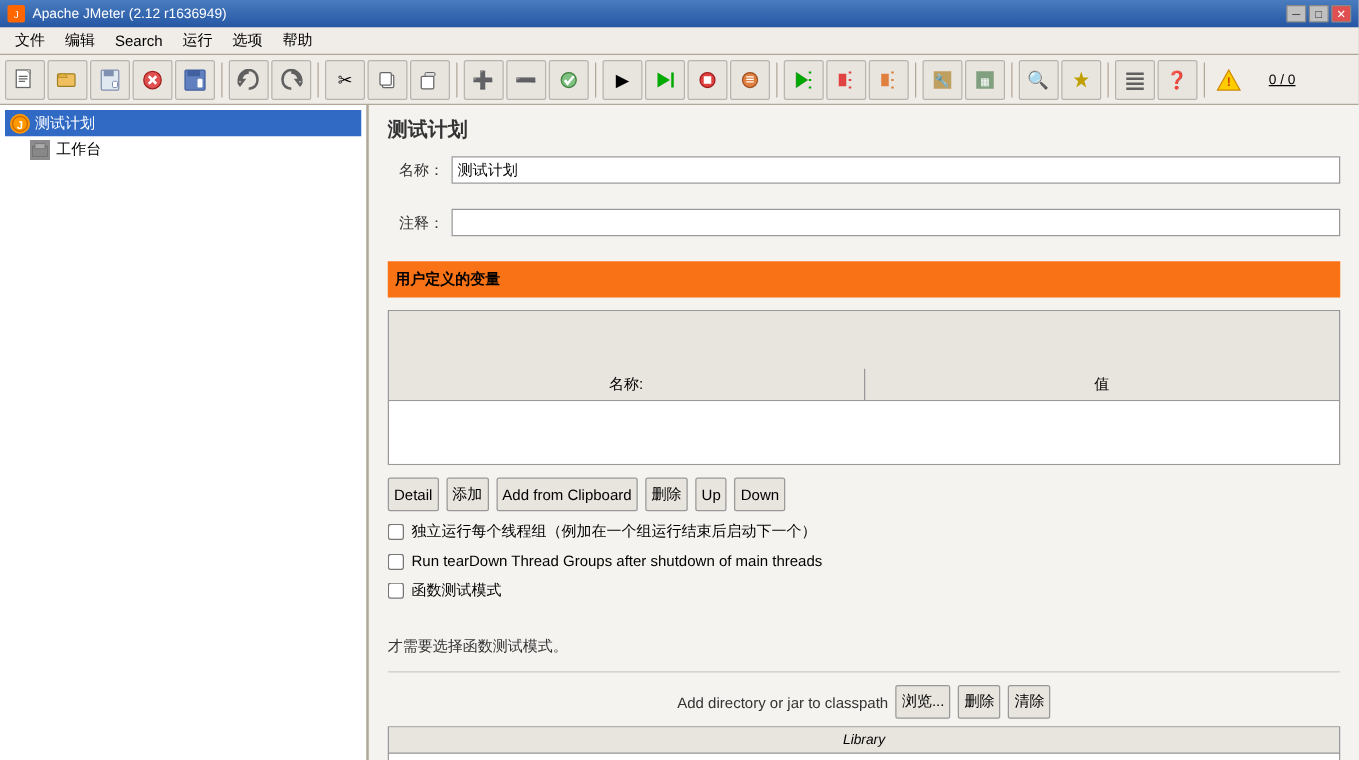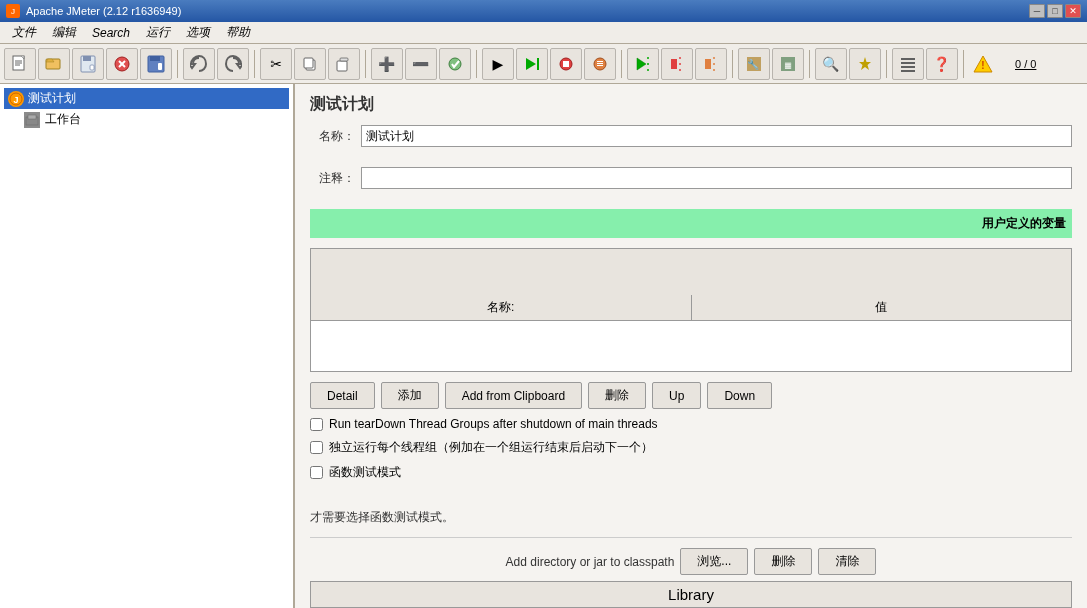--- a/index.html
+++ b/index.html
@@ -59,21 +59,20 @@
     .title-btn.close { background: #e05050; color: white; }
 
     
     .menu-bar {
       background: #f0ede8;
       height: 22px;
       display: flex;
       align-items: center;
       padding: 0 4px;
       border-bottom: 1px solid #b0a898;
-      font-style: italic;
     }
     .menu-item {
       padding: 2px 8px;
       font-size: 12px;
       color: #000;
       cursor: pointer;
     }
 
     
     .toolbar {
@@ -230,21 +229,21 @@
       height: 50px;
       background: white;
     }
 
     .button-row {
       display: flex;
       gap: 6px;
       margin: 8px 0;
     }
     .action-btn {
-      padding: 4px 16px;
+      padding: 4px 4px;
       background: #e8e4de;
       border: 1px solid #999;
       cursor: pointer;
       font-size: 12px;
       border-radius: 2px;
     }
 
     .checkbox-row {
       display: flex;
       align-items: center;
@@ -280,31 +279,32 @@
     .library-table {
       background: white;
       border: 1px solid #999;
       margin-top: 6px;
     }
     .library-header {
       padding: 4px 8px;
       text-align: center;
       background: #e8e4de;
       border-bottom: 1px solid #999;
-      font-size: 15px;
+      font-size: 11px;
+      font-style: italic;
     }
     .library-body {
       height: 30px;
     }
 
     .user-defined-label {
-      text-align: right;
+      text-align: left;
       font-size: 12px;
       font-weight: bold;
-      background: #86efac;
+      background: #f97316;
       padding: 6px;
       margin: 6px 0 0 0;
     }
   </style>
 </head>
 <body>
 
 <div class="title-bar">
   <div class="title-bar-left">
     <div class="title-icon">
@@ -538,26 +538,26 @@
         <button class="action-btn">Detail</button>
         <button class="action-btn">添加</button>
         <button class="action-btn">Add from Clipboard</button>
         <button class="action-btn">删除</button>
         <button class="action-btn">Up</button>
         <button class="action-btn">Down</button>
       </div>
 
       <div class="checkbox-row">
         <input type="checkbox" style="">
-        <label>Run tearDown Thread Groups after shutdown of main threads</label>
+        <label>独立运行每个线程组（例加在一个组运行结束后启动下一个）</label>
       </div>
 
       <div class="checkbox-row">
         <input type="checkbox" style="">
-        <label>独立运行每个线程组（例加在一个组运行结束后启动下一个）</label>
+        <label>Run tearDown Thread Groups after shutdown of main threads</label>
       </div>
 
       <div class="checkbox-row">
         <input type="checkbox" style="">
         <label>函数测试模式</label>
       </div>
 
       <div class="desc-text">
         <br>
         <span>才需要选择函数测试模式。</span>

